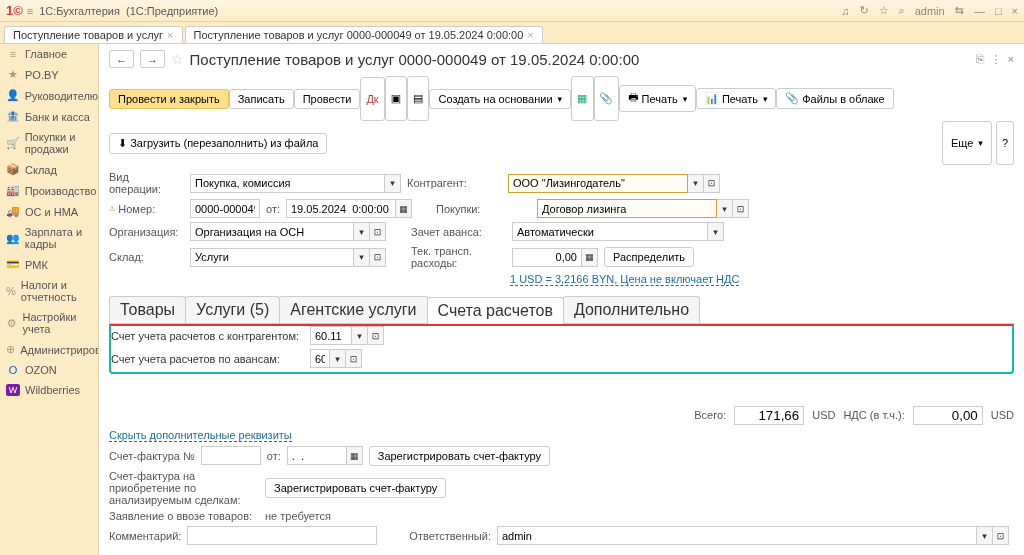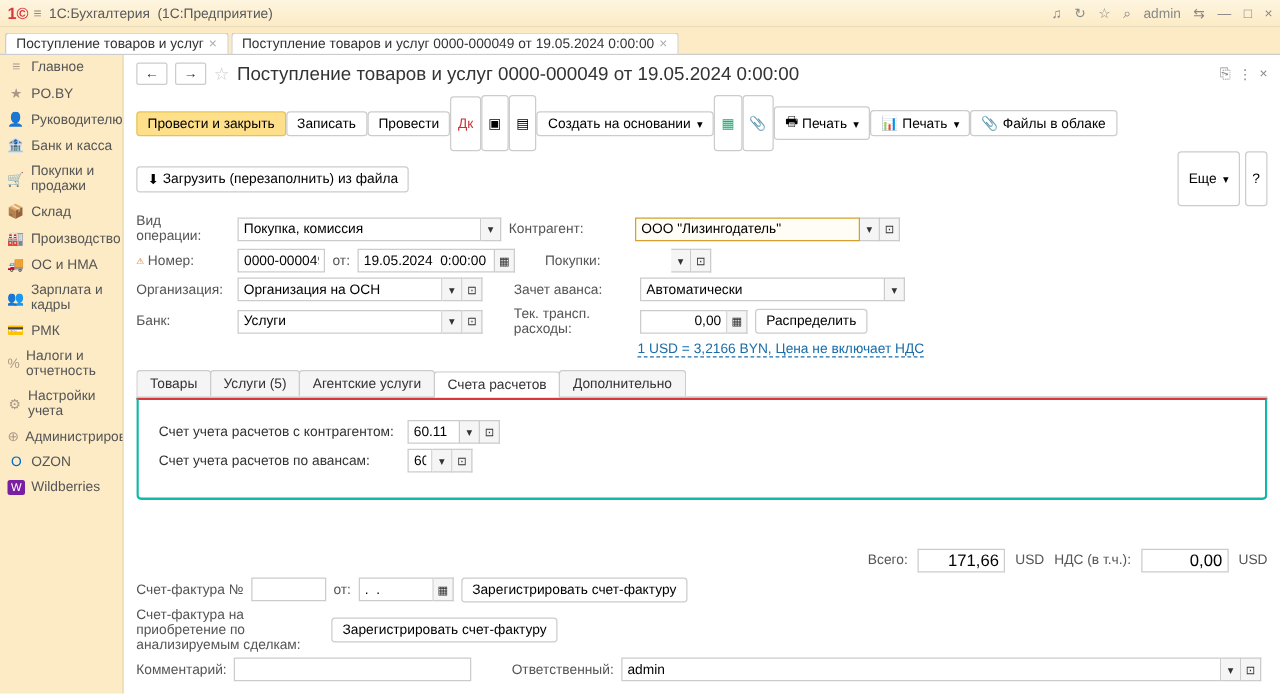--- a/index.html
+++ b/index.html
@@ -44,24 +44,24 @@
 .lbl-left { width: 75px; display: flex; align-items: center; gap: 3px; }
 .lbl-mid { width: 95px; }
 .inp { border: 1px solid #ccc; background: #fff; padding: 2px 4px; font-size: 11px; height: 19px; }
 .inp.hl { border-color: #d4a030; background: #fffdf5; }
 .sel-wrap { display: flex; }
 .sel-btn { border: 1px solid #ccc; border-left: none; background: #f5f5f5; width: 16px; height: 19px; font-size: 9px; cursor: pointer; display: flex; align-items: center; justify-content: center; }
 .num-inp { text-align: right; }
 .warn { color: #d2691e; font-size: 7px; }
 
 .tabs-row { display: flex; border-bottom: 1px solid #ccc; margin: 6px 10px 0; }
-.tab { padding: 4px 10px; border: 1px solid #ccc; border-bottom: none; background: #f5f5f5; font-size: 11px; cursor: pointer; margin-right: -1px; border-radius: 3px 3px 0 0; }
+.tab { padding: 4px 10px; border: 1px solid #ccc; border-bottom: none; background: #f5f5f5; font-size: 16px; cursor: pointer; margin-right: -1px; border-radius: 3px 3px 0 0; }
 .tab.active { background: #fff; position: relative; top: 1px; }
 
-.tab-body { margin: 0 10px; border: 2px solid #14b8a6; border-top: 2px solid #d9363e; padding: 16px; display: inline-block; border-radius: 0 0 4px 4px; }
+.tab-body { margin: 0 10px; border: 2px solid #14b8a6; border-top: 2px solid #d9363e; padding: 0; display: inline-block; border-radius: 0 0 4px 4px; }
 .acc-row { display: flex; align-items: center; margin-bottom: 4px; gap: 4px; }
 .acc-lbl { width: 195px; font-size: 11px; color: #333; }
 
 .spacer { flex: 1; }
 
 .totals { display: flex; justify-content: flex-end; padding: 4px 10px; gap: 8px; align-items: center; font-size: 11px; }
 .total-inp { border: 1px solid #ccc; width: 70px; text-align: right; padding: 2px 4px; height: 19px; }
 
 .footer-area { padding: 0 10px 6px; }
 .footer-row { display: flex; align-items: center; gap: 6px; margin-bottom: 4px; font-size: 11px; }
@@ -217,40 +217,41 @@
             <span>Номер:</span>
           </span>
         <input class="inp" style="width: 70px;" value="0000-000049">
         <span class="lbl">от:</span>
         <div class="sel-wrap">
             <input class="inp" style="width: 110px;" value="19.05.2024  0:00:00">
             <span class="sel-btn">▦</span>
           </div>
         <span class="lbl lbl-mid" style="margin-left:18px">Покупки:</span>
         <div class="sel-wrap">
+            <input class="inp hl" style="width: 180px;" value="Договор лизинга">
             <span class="sel-btn">▾</span>
             <span class="sel-btn">⊡</span>
           </div>
       </div>
       <div class="form-row">
         <span class="lbl lbl-left">Организация:</span>
         <div class="sel-wrap">
             <input class="inp" style="width: 164px;" value="Организация на ОСН">
             <span class="sel-btn">▾</span>
             <span class="sel-btn">⊡</span>
           </div>
         <span style="width:13px"></span>
         <span class="lbl lbl-mid">Зачет аванса:</span>
         <div class="sel-wrap">
             <input class="inp" style="width: 196px;" value="Автоматически">
             <span class="sel-btn">▾</span>
           </div>
       </div>
       <div class="form-row">
-        <span class="lbl lbl-left">Банк:</span>
+        <span class="lbl lbl-left">Склад:</span>
         <div class="sel-wrap">
             <input class="inp" style="width: 164px;" value="Услуги">
             <span class="sel-btn">▾</span>
             <span class="sel-btn">⊡</span>
           </div>
         <span style="width:13px"></span>
         <span class="lbl lbl-mid">Тек. трансп. расходы:</span>
         <div class="sel-wrap">
             <input class="inp num-inp" style="width: 70px;" value="0,00">
             <span class="sel-btn">▦</span>
@@ -296,32 +297,39 @@
       <span class="lbl">Всего:</span>
       <input class="total-inp" readonly="" value="171,66" style="">
       <span class="lbl">USD</span>
       <span class="lbl">НДС (в т.ч.):</span>
       <input class="total-inp" readonly="" value="0,00" style="">
       <span class="lbl">USD</span>
     </div>
 
     <div class="footer-area">
       <div class="footer-row">
+          <span class="dashed-link">Скрыть дополнительные реквизиты</span>
+        </div>
+      <div class="footer-row">
         <span class="ft-lbl">Счет-фактура №</span>
         <input class="inp" style="width: 60px;">
         <span class="ft-lbl">от:</span>
         <div class="sel-wrap">
             <input class="inp" style="width: 60px;" value=".  .">
             <span class="sel-btn">▦</span>
           </div>
         <button class="btn">Зарегистрировать счет-фактуру</button>
       </div>
       <div class="footer-row">
         <span class="ft-lbl" style="width:150px;line-height:1.1">Счет-фактура на приобретение по анализируемым сделкам:</span>
         <button class="btn">Зарегистрировать счет-фактуру</button>
+      </div>
+      <div class="footer-row">
+        <span class="ft-lbl" style="width:150px">Заявление о ввозе товаров:</span>
+        <span class="ft-lbl">не требуется</span>
       </div>
       <div class="footer-row">
         <span class="ft-lbl">Комментарий:</span>
         <input class="inp" style="width: 190px;">
         <span style="width:20px"></span>
         <span class="ft-lbl">Ответственный:</span>
         <div class="sel-wrap">
             <input class="inp" style="flex: 1 1 0%; width: 480px;" value="admin">
             <span class="sel-btn">▾</span>
             <span class="sel-btn">⊡</span>

